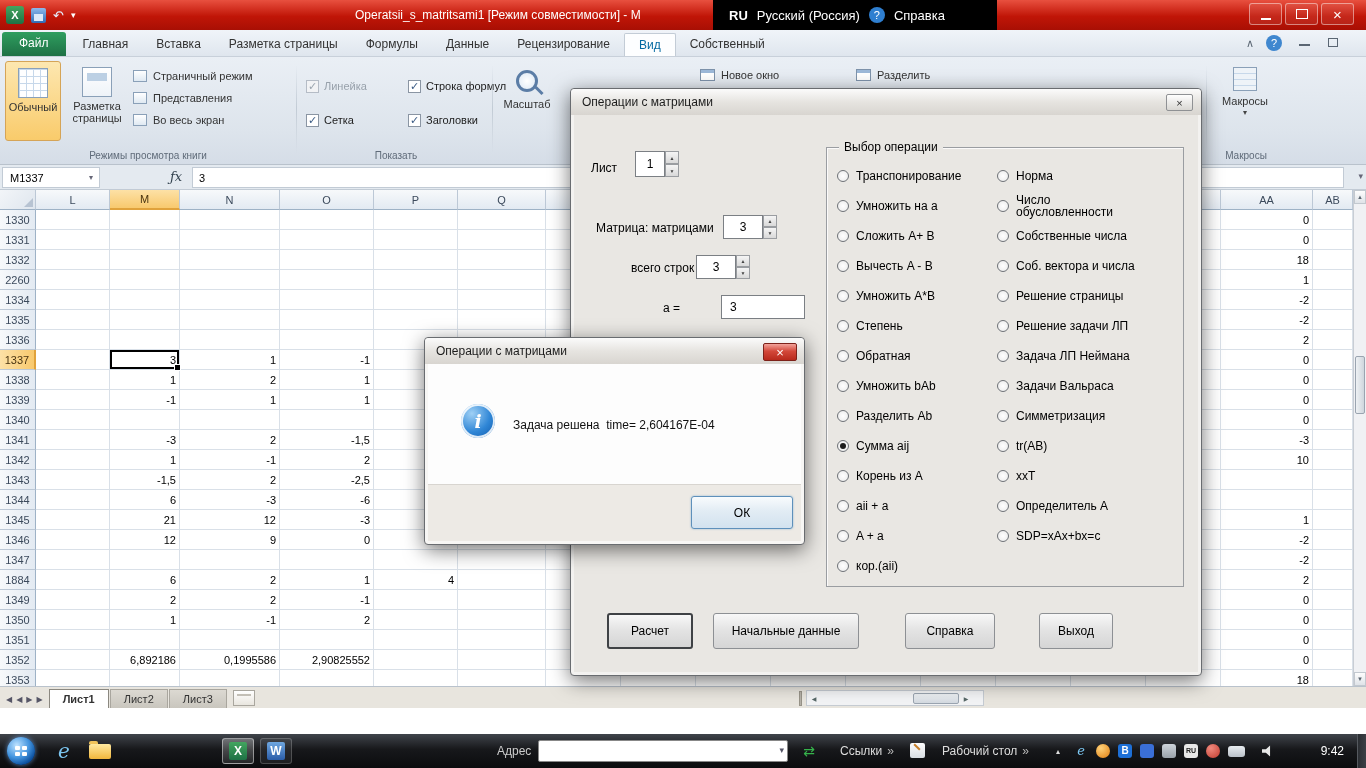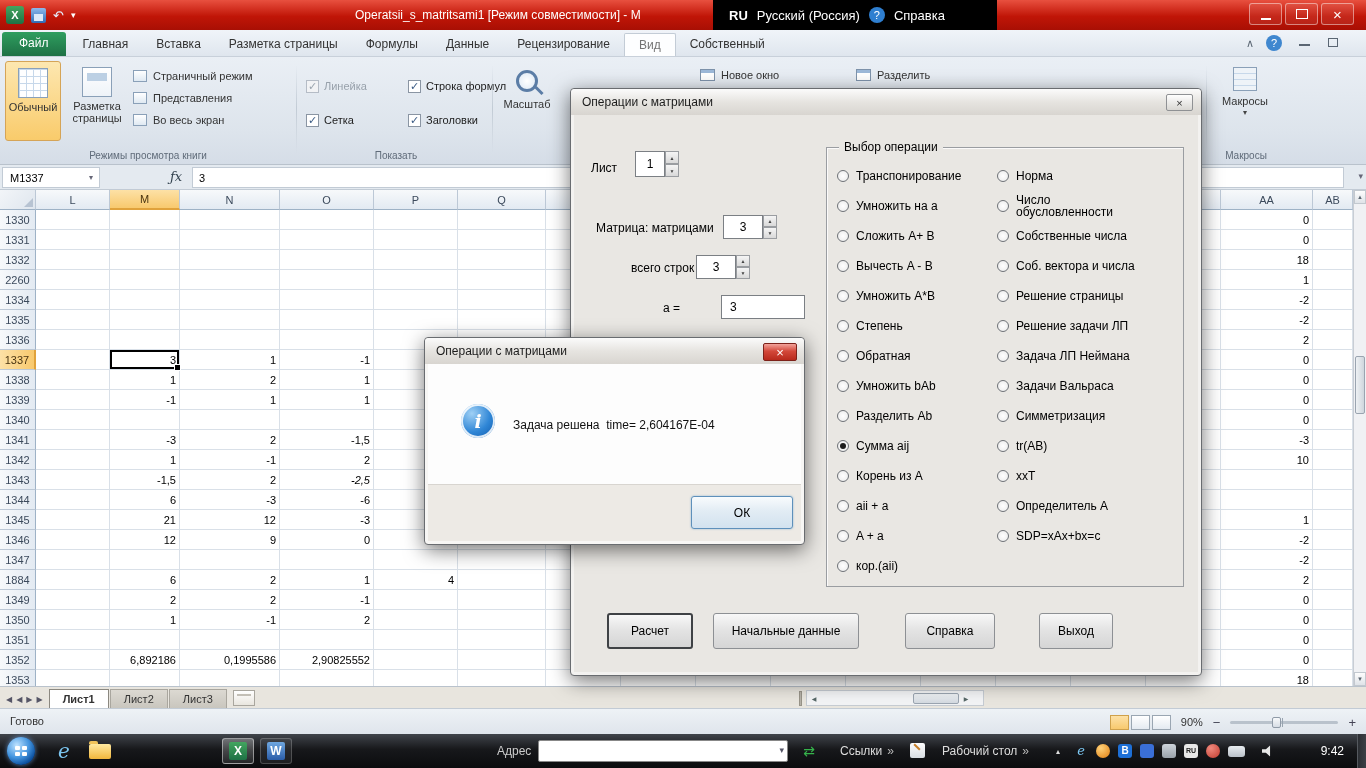--- a/index.html
+++ b/index.html
@@ -36,21 +36,21 @@
   .wbtn.close{font-size:15px;}
   .wbtn.close::after{content:"×";}
 
   
   .tabrow{position:absolute;left:0;top:30px;width:1366px;height:27px;
           background:linear-gradient(#f0f4f9,#dfe6ee);border-bottom:1px solid #c8d0da;
           display:flex;align-items:flex-end;}
   .rtab{height:23px;padding:4px 14px 0 14px;font-size:12px;color:#333;white-space:nowrap;}
   .rtab.file{background:linear-gradient(#2f9e5f,#1e7145);color:#fff;border-radius:3px 3px 0 0;
              margin:0 3px 0 2px;padding:4px 17px 0 17px;height:24px;}
-  .rtab.active{background:#fdfeff;border:1px solid #c3ccd6;border-bottom:none;border-radius:2px 2px 0 0;color:#737373;}
+  .rtab.active{background:#fdfeff;border:1px solid #c3ccd6;border-bottom:none;border-radius:2px 2px 0 0;color:#0369a1;}
   .trico{position:absolute;top:7px;font-size:11px;color:#5a6673;}
   .tr-collapse{right:112px;}.tr-collapse::after{content:"∧";}
   .tr-help{right:84px;top:5px;width:16px;height:16px;border-radius:50%;background:#3f87cf;color:#fff;
            display:flex;align-items:center;justify-content:center;font-size:11px;}
   .tr-help::after{content:"?";}
   .tr-min{right:56px;top:12px;width:11px;height:2px;background:#5a6673;}
   .tr-restore{right:28px;top:8px;width:10px;height:9px;border:1px solid #5a6673;}
 
   
   .ribbon{position:absolute;left:0;top:57px;width:1366px;height:108px;
@@ -687,21 +687,21 @@
           <div class="cell" style="width: 75px;"></div>
           <div class="cell" style="width: 75px;"></div>
           <div class="cell" style="width: 92px;">10</div>
           <div class="cell" style="width: 40px;"></div>
         </div>
         <div class="grow">
           <div class="rowhdr" style="width: 36px;">1343</div>
           <div class="cell" style="width: 74px;"></div>
           <div class="cell" style="width: 70px;">-1,5</div>
           <div class="cell" style="width: 100px;">2</div>
-          <div class="cell" style="width: 94px; font-style: italic;">-2,5</div>
+          <div class="cell" style="width: 94px;">-2,5</div>
           <div class="cell" style="width: 84px;"></div>
           <div class="cell" style="width: 88px;"></div>
           <div class="cell" style="width: 75px;"></div>
           <div class="cell" style="width: 75px;"></div>
           <div class="cell" style="width: 75px;"></div>
           <div class="cell" style="width: 75px;"></div>
           <div class="cell" style="width: 75px;"></div>
           <div class="cell" style="width: 75px;"></div>
           <div class="cell" style="width: 75px;"></div>
           <div class="cell" style="width: 75px;"></div>
@@ -931,36 +931,20 @@
       </div>
     <span class="addsheet"></span>
     <span class="tabsplit"></span>
     <div class="hscroll">
       <span class="harrow left"></span>
       <span class="hthumb"></span>
       <span class="harrow right"></span>
     </div>
   </div>
 
-  <div class="statusbar">
-    <span class="mode">Готово</span>
-    <div class="statusright">
-      <span class="vicons">
-        <span class="vicon on"></span>
-        <span class="vicon"></span>
-        <span class="vicon"></span>
-      </span>
-      <span class="zoomtxt">90%</span>
-      <span class="zbtn zminus"></span>
-      <span class="ztrack">
-        <span class="zthumb"></span>
-      </span>
-      <span class="zbtn zplus"></span>
-    </div>
-  </div>
 
   <div class="taskbar">
     <span class="orb"></span>
     <span class="qicon q-ie"></span>
     <span class="qicon q-folder">
         <span class="folder"></span>
       </span>
     <span class="qicon q-excel">
         <span class="xlsq"></span>
       </span>

